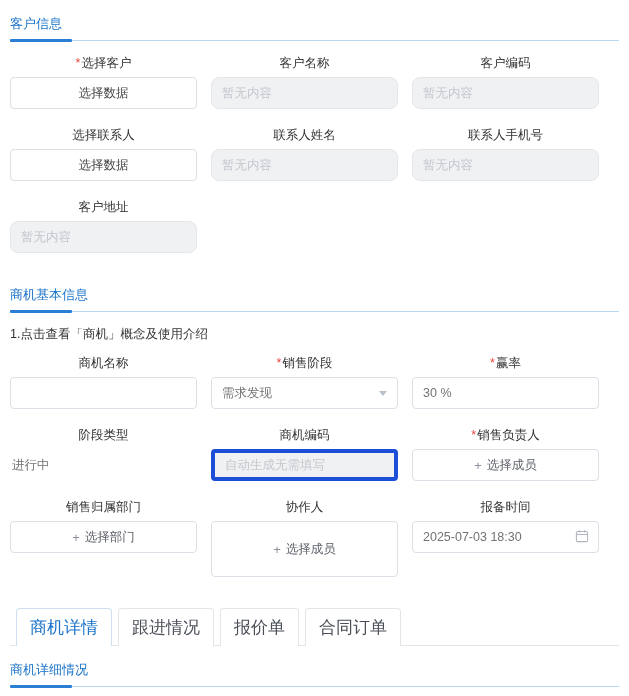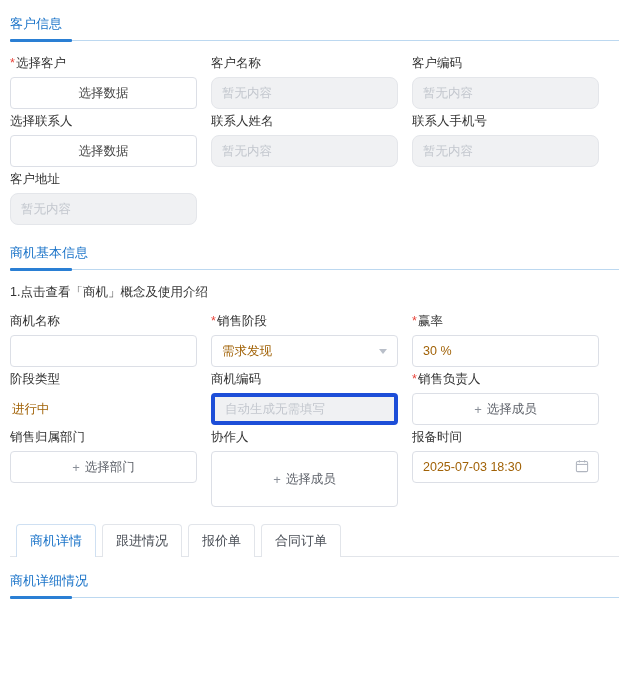--- a/index.html
+++ b/index.html
@@ -42,40 +42,41 @@
   }
 
   
   .row {
     display: flex;
     gap: 14px;
   }
   .col {
     width: 187px;
     flex: 0 0 187px;
-    margin-bottom: 4px;
+    margin-bottom: 18px;
+    text-align: center;
   }
   .label {
     font-size: 12.5px;
     color: #333;
     margin-bottom: 6px;
     line-height: 16px;
     white-space: nowrap;
   }
   .label .req {
     color: #e8443a;
     margin-right: 1px;
   }
   .field {
     height: 32px;
     border: 1px solid #dcdfe6;
     border-radius: 4px;
     background: #fff;
     font-size: 12.5px;
-    color: #a16207;
+    color: #737373;
     display: flex;
     align-items: center;
     padding: 0 10px;
     position: relative;
   }
   .field.center { justify-content: center; color: #444; }
   .field.disabled {
     background: #f0f1f3;
     border-color: #e4e6ea;
     color: #b7bcc4;
@@ -126,21 +127,21 @@
     gap: 6px;
     margin-top: 12px;
     border-bottom: 1px solid #e2e5ea;
     padding-left: 6px;
   }
   .tab {
     border: 1px solid #e2e5ea;
     border-bottom: none;
     border-radius: 4px 4px 0 0;
     padding: 7px 13px;
-    font-size: 13px;
+    font-size: 17px;
     color: #4a4f57;
     background: #fff;
     position: relative;
     top: 1px;
   }
   .tab.active {
     color: #1a73c8;
     border-color: #cfe0f2;
     background: #fff;
   }

